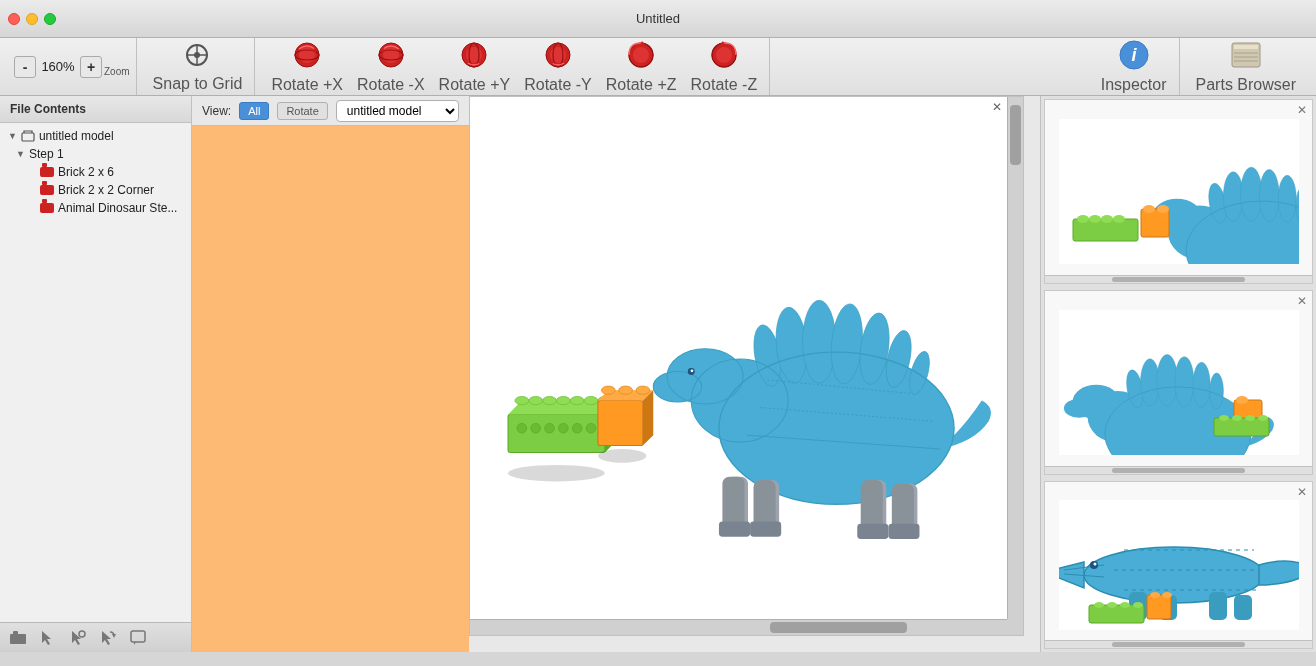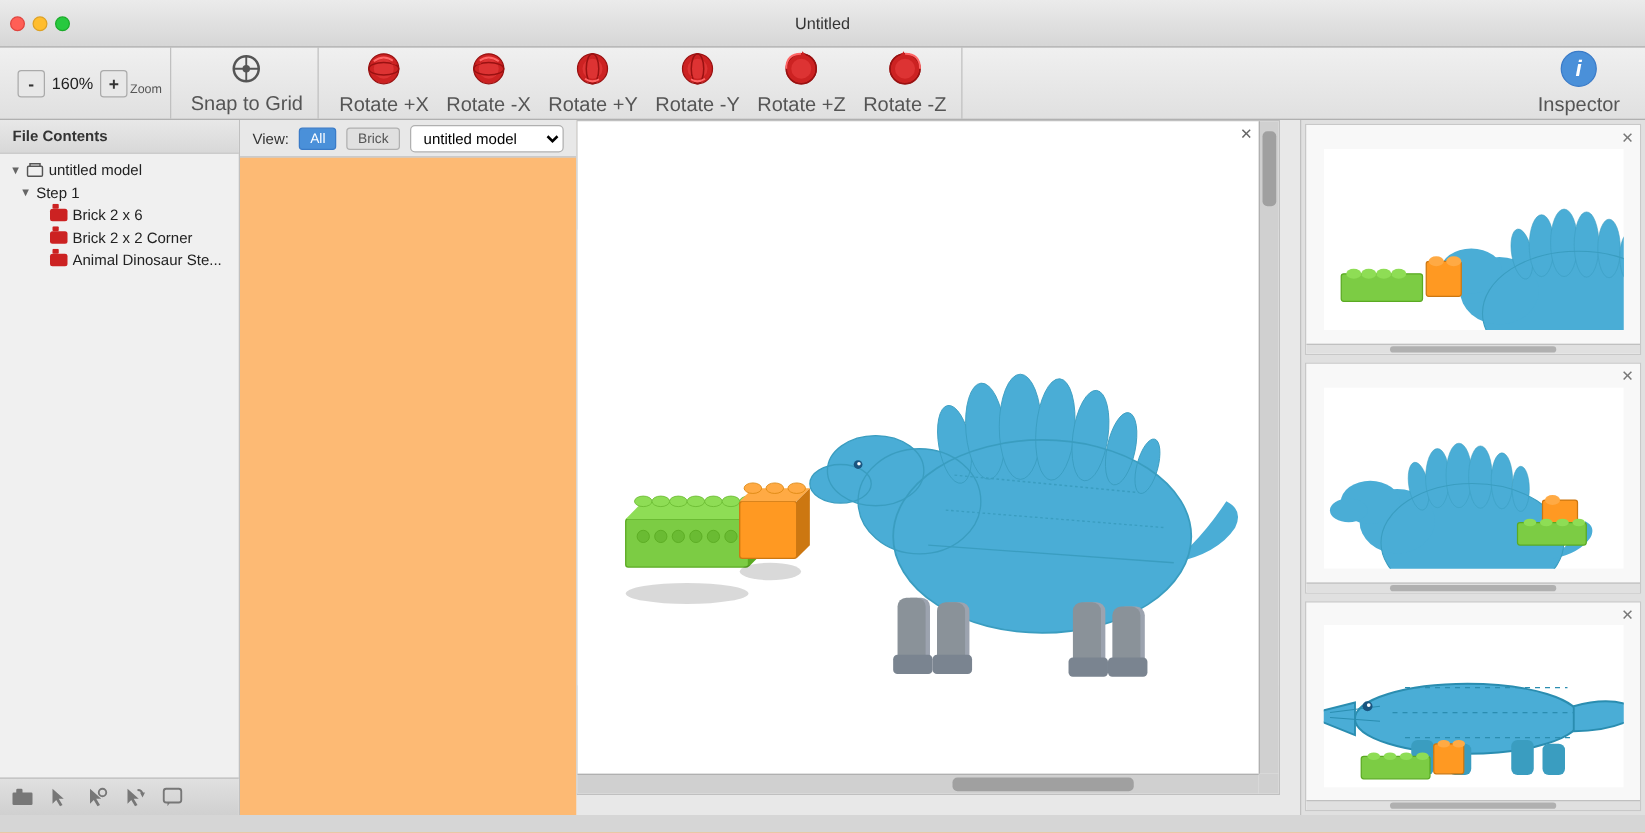--- a/index.html
+++ b/index.html
@@ -207,20 +207,34 @@
       <div>
         <svg width="32" height="32" viewBox="0 0 32 32">
           <circle cx="16" cy="16" r="14" fill="#4a90d9" stroke="#3a7bc8" stroke-width="1"></circle>
           <text x="16" y="22" text-anchor="middle" fill="white" font-size="18" font-weight="bold" font-style="italic">i</text>
         </svg>
       </div>
       <span class="label">Inspector</span>
     </div>
   </div>
 
+  <div class="toolbar-group">
+    <div class="toolbar-btn">
+      <div>
+        <svg width="32" height="32" viewBox="0 0 32 32">
+          <rect x="2" y="4" width="28" height="24" rx="2" fill="#d0c8b0" stroke="#a09888" stroke-width="1"></rect>
+          <rect x="4" y="6" width="24" height="4" fill="#e8e0c8"></rect>
+          <line x1="4" y1="14" x2="28" y2="14" stroke="#a09888" stroke-width="0.8"></line>
+          <line x1="4" y1="18" x2="28" y2="18" stroke="#a09888" stroke-width="0.8"></line>
+          <line x1="4" y1="22" x2="28" y2="22" stroke="#a09888" stroke-width="0.8"></line>
+        </svg>
+      </div>
+      <span class="label">Parts Browser</span>
+    </div>
+  </div>
 </div>
 
 <div id="main">
 
   <div id="sidebar">
     <div id="sidebar-header">
       <span>File Contents</span>
     </div>
     <div id="sidebar-tree">
 
@@ -286,21 +300,21 @@
           </svg>
       </div>
     </div>
   </div>
 
   <div id="content">
 
     <div id="view-bar">
       <span class="view-label">View:</span>
       <div class="view-btn active">All</div>
-      <div class="view-btn inactive">Brick</div>
+      <div class="view-btn inactive">Rotate</div>
       <div class="view-select">
         <select>
           <option>untitled model</option>
         </select>
       </div>
     </div>
 
     <div id="canvas-area">
       <div id="canvas-inner">
         

